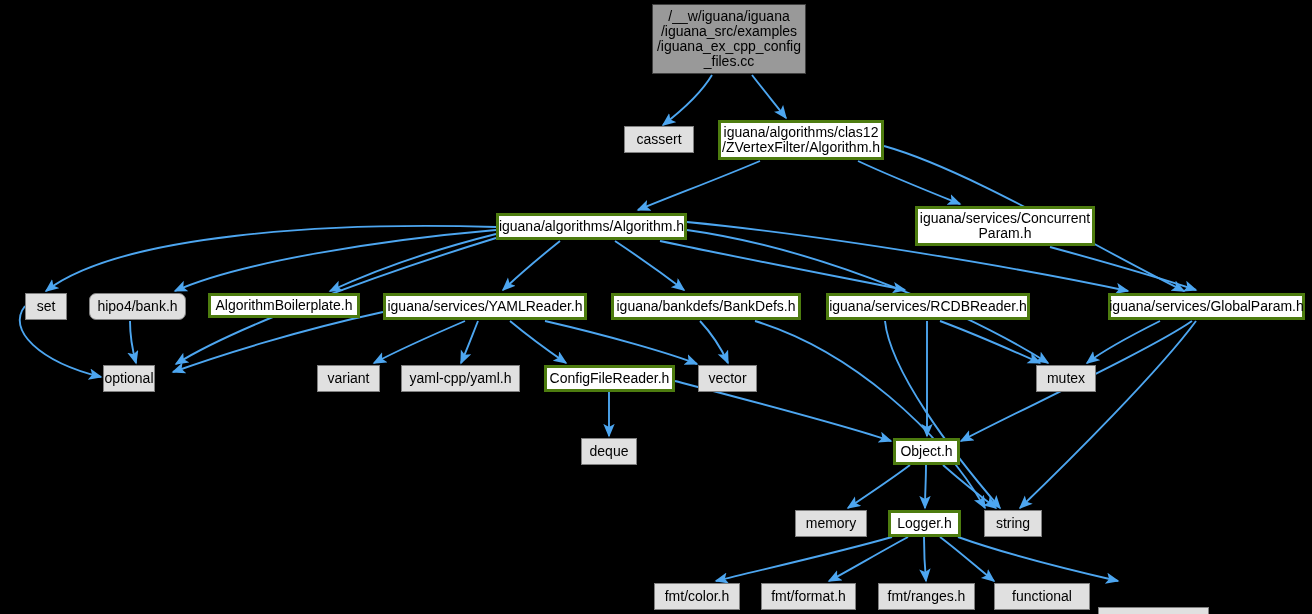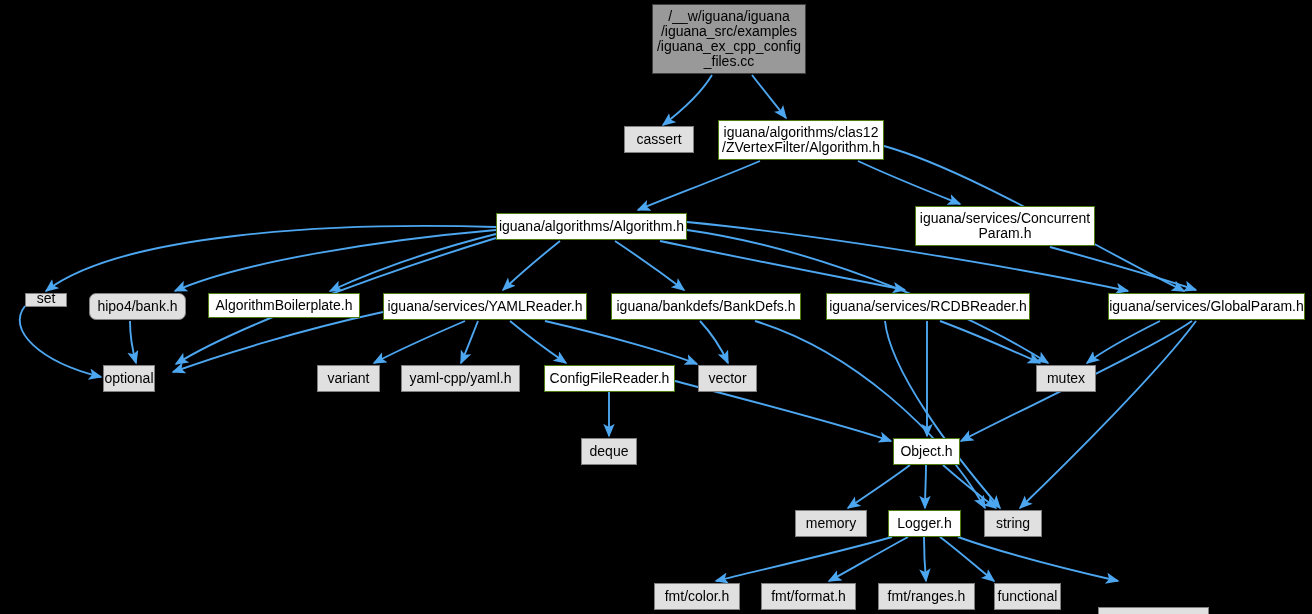--- a/index.html
+++ b/index.html
@@ -3,21 +3,21 @@
 <meta charset="utf-8">
 <style>
   html,body{margin:0;padding:0;background:#000;}
   body{width:1312px;height:614px;overflow:hidden;
        font-family:"Liberation Sans","DejaVu Sans",sans-serif;}
   #graph{position:relative;width:1312px;height:614px;background:#000;}
   svg.edges{position:absolute;left:0;top:0;width:1312px;height:614px;}
   .node{position:absolute;box-sizing:border-box;display:flex;align-items:center;
         justify-content:center;text-align:center;line-height:1.08;
         font-size:14px;color:#000;white-space:pre-line;}
-  .node.hdr{background:#ffffff;border:1px solid #4d7c0f;}
+  .node.hdr{background:#ffffff;border:3px solid #4d7c0f;}
   .node.sys{background:#e0e0e0;border:1px solid #808080;}
   .node.root{background:#999999;border:1px solid #404040;}
 </style>
 </head>
 <body>
 
 <div id="graph">
   <svg class="edges" viewBox="0 0 1312 614" xmlns="http://www.w3.org/2000/svg">
     <defs>
       <marker id="arrow" markerWidth="8" markerHeight="8" refX="6.4" refY="3" orient="auto" markerUnits="strokeWidth">
@@ -71,37 +71,37 @@
       <div class="node root" style="left: 652px; top: 4px; width: 154px; height: 70px;"><span>/__w/iguana/iguana
 /iguana_src/examples
 /iguana_ex_cpp_config
 _files.cc</span></div>
       <div class="node sys" style="left: 624px; top: 126px; width: 70px; height: 27px; align-items: center;"><span>cassert</span></div>
       <div class="node hdr" style="left: 718px; top: 120px; width: 166px; height: 40px;"><span>iguana/algorithms/clas12
 /ZVertexFilter/Algorithm.h</span></div>
       <div class="node hdr" style="left: 496px; top: 213px; width: 191px; height: 27px;"><span>iguana/algorithms/Algorithm.h</span></div>
       <div class="node hdr" style="left: 915px; top: 206px; width: 180px; height: 40px;"><span>iguana/services/Concurrent
 Param.h</span></div>
-      <div class="node sys" style="left: 25px; top: 293px; width: 42px; height: 14px; align-items: flex-end;"><span>set</span></div>
+      <div class="node sys" style="left: 25px; top: 293px; width: 42px; height: 27px;"><span>set</span></div>
       <div class="node sys" style="left: 89px; top: 293px; width: 97px; height: 27px; border-radius: 7px;"><span>hipo4/bank.h</span></div>
       <div class="node hdr" style="left: 208px; top: 293px; width: 152px; height: 25px;"><span>AlgorithmBoilerplate.h</span></div>
       <div class="node hdr" style="left: 383px; top: 293px; width: 204px; height: 27px;"><span>iguana/services/YAMLReader.h</span></div>
       <div class="node hdr" style="left: 611px; top: 293px; width: 190px; height: 27px;"><span>iguana/bankdefs/BankDefs.h</span></div>
       <div class="node hdr" style="left: 826px; top: 293px; width: 204px; height: 27px;"><span>iguana/services/RCDBReader.h</span></div>
       <div class="node hdr" style="left: 1108px; top: 293px; width: 197px; height: 27px;"><span>iguana/services/GlobalParam.h</span></div>
       <div class="node sys" style="left: 103px; top: 365px; width: 52px; height: 27px;"><span>optional</span></div>
       <div class="node sys" style="left: 317px; top: 365px; width: 63px; height: 27px;"><span>variant</span></div>
       <div class="node sys" style="left: 401px; top: 365px; width: 119px; height: 27px;"><span>yaml-cpp/yaml.h</span></div>
       <div class="node hdr" style="left: 544px; top: 365px; width: 131px; height: 27px;"><span>ConfigFileReader.h</span></div>
       <div class="node sys" style="left: 698px; top: 365px; width: 59px; height: 27px;"><span>vector</span></div>
       <div class="node sys" style="left: 1036px; top: 365px; width: 60px; height: 27px;"><span>mutex</span></div>
       <div class="node sys" style="left: 581px; top: 438px; width: 56px; height: 27px;"><span>deque</span></div>
       <div class="node hdr" style="left: 893px; top: 438px; width: 67px; height: 27px;"><span>Object.h</span></div>
       <div class="node sys" style="left: 795px; top: 510px; width: 72px; height: 27px;"><span>memory</span></div>
       <div class="node hdr" style="left: 888px; top: 510px; width: 73px; height: 27px;"><span>Logger.h</span></div>
       <div class="node sys" style="left: 984px; top: 510px; width: 58px; height: 27px;"><span>string</span></div>
       <div class="node sys" style="left: 654px; top: 583px; width: 86px; height: 27px;"><span>fmt/color.h</span></div>
       <div class="node sys" style="left: 761px; top: 583px; width: 95px; height: 27px;"><span>fmt/format.h</span></div>
       <div class="node sys" style="left: 878px; top: 583px; width: 97px; height: 27px;"><span>fmt/ranges.h</span></div>
-      <div class="node sys" style="left: 994px; top: 583px; width: 67px; height: 27px;"><span>functional</span></div>
+      <div class="node sys" style="left: 994px; top: 583px; width: 96px; height: 27px;"><span>functional</span></div>
       <div class="node sys" style="left: 1098px; top: 583px; width: 111px; height: 27px; margin-top: 24px;"><span>unordered_map</span></div>
     </div>
 </div>
 
 </body></html>

